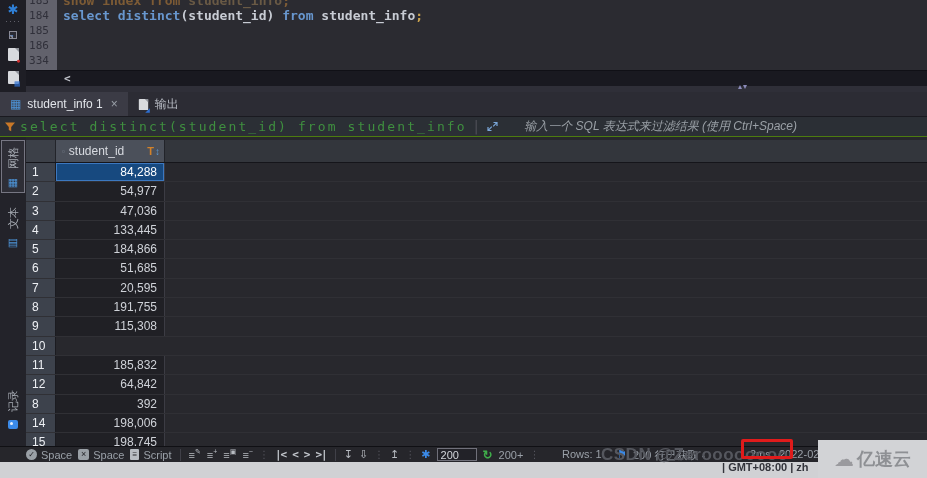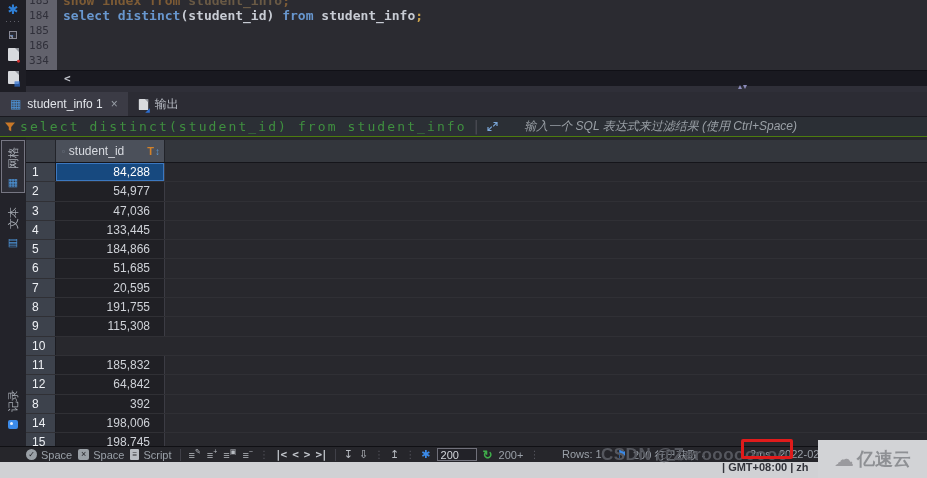--- a/index.html
+++ b/index.html
@@ -77,21 +77,21 @@
   .gh-label { color:#d8dbe1; font-size:12px; flex:1; }
   .gh-sort-t { color:#d2822a; font:bold 11px "Liberation Sans",sans-serif; }
   .gh-sort-a { color:#5b9bd5; font-size:10px; margin-left:1px; }
   .gh-fill { flex:1; background:#33363c; }
 
   .grid-rows { position:absolute; left:26px; top:163px; width:901px; height:283px; overflow:hidden; z-index:1; }
   .grid-row { display:flex; height:19.3px; border-bottom:1px solid rgba(255,255,255,0.045); }
   .gr-num { width:30px; background:#3d424c; color:#eef0f4; font-size:12px; line-height:19px;
             padding-left:6px; border-right:1px solid #1b1b20; }
   .gr-val { width:109px; background:#202025; color:#cfd2d8; font-size:12px; line-height:19px;
-            text-align:right; padding-right:14px; border-right:1px solid #3c3c44; }
+            text-align:right; padding-right:7px; border-right:1px solid #3c3c44; }
   .gr-fill { flex:1; background:#28282d; }
   .grid-row.selected .gr-val { background:#17497f; color:#ffffff; box-shadow:inset 0 0 0 1px #3c78c0; }
 
   
   .toolbar { position:absolute; left:0; top:446px; width:927px; height:16px; background:#26262b;
              border-top:1px solid #101014; display:flex; align-items:center; gap:6px;
              padding-left:26px; color:#9aa0a8; font-size:11px; z-index:4; }
   .tb-btn { display:inline-flex; align-items:center; gap:4px; color:#9aa0a8; }
   .circ { width:11px; height:11px; border-radius:50%; background:#9aa0a6; color:#1f1f24;
           font-size:8px; line-height:11px; text-align:center; }

